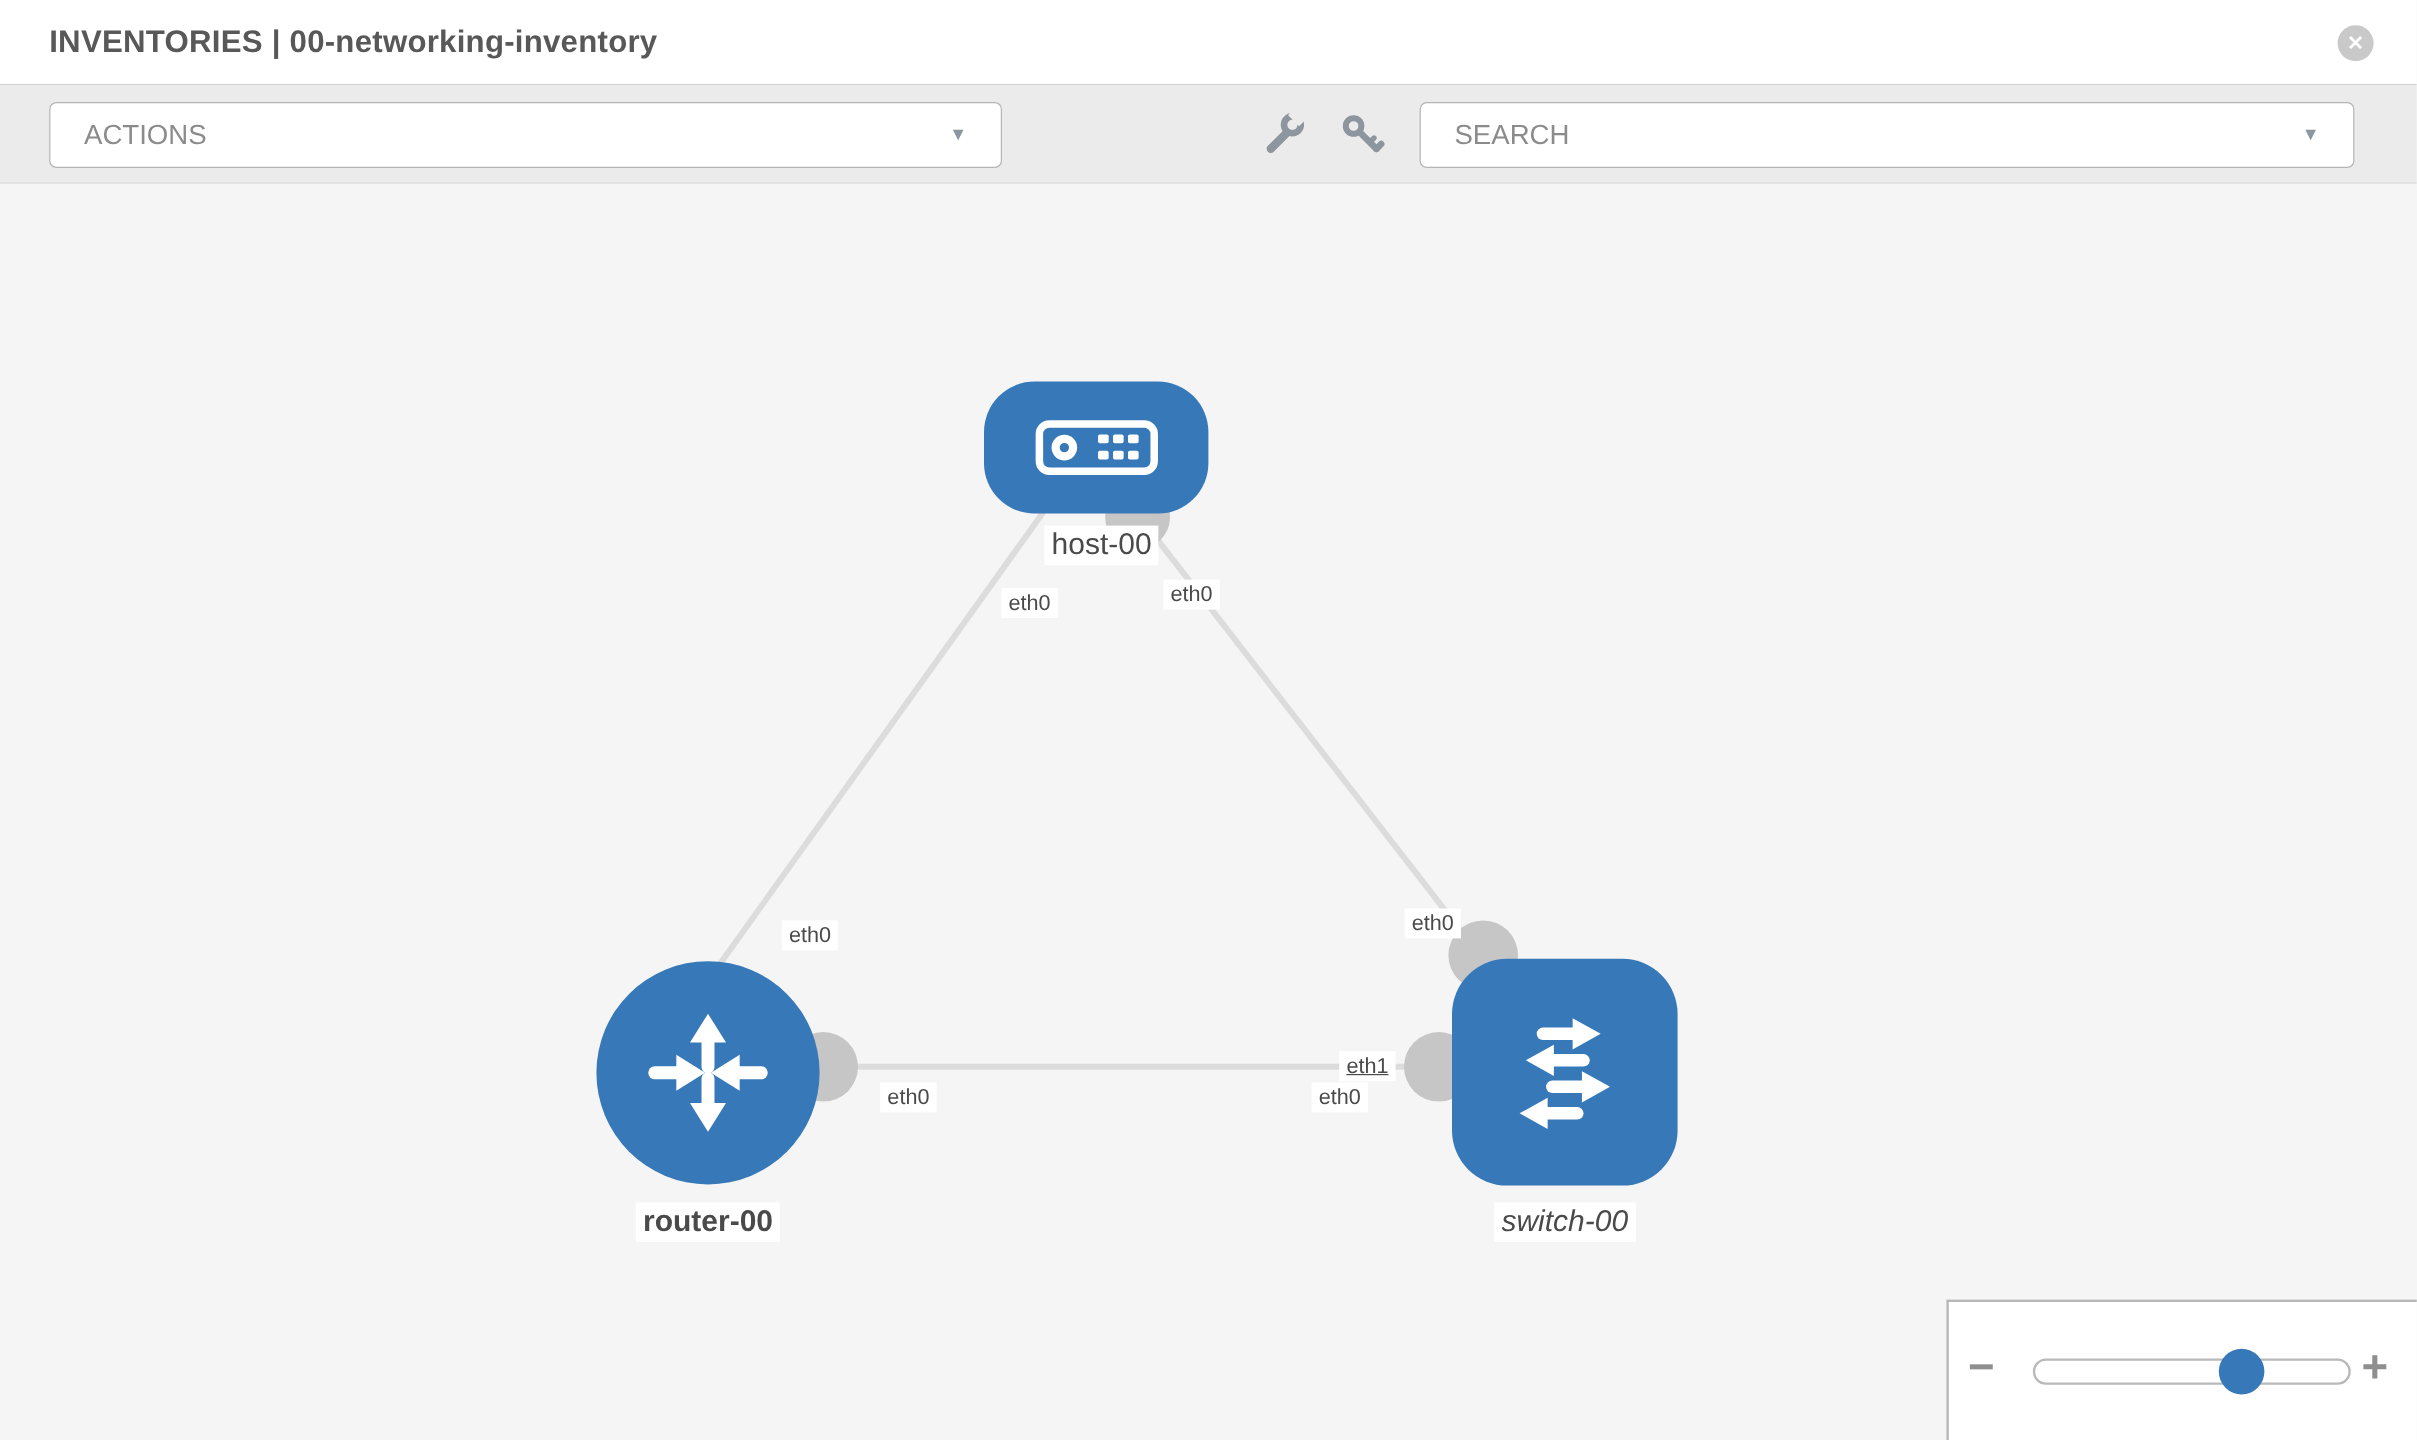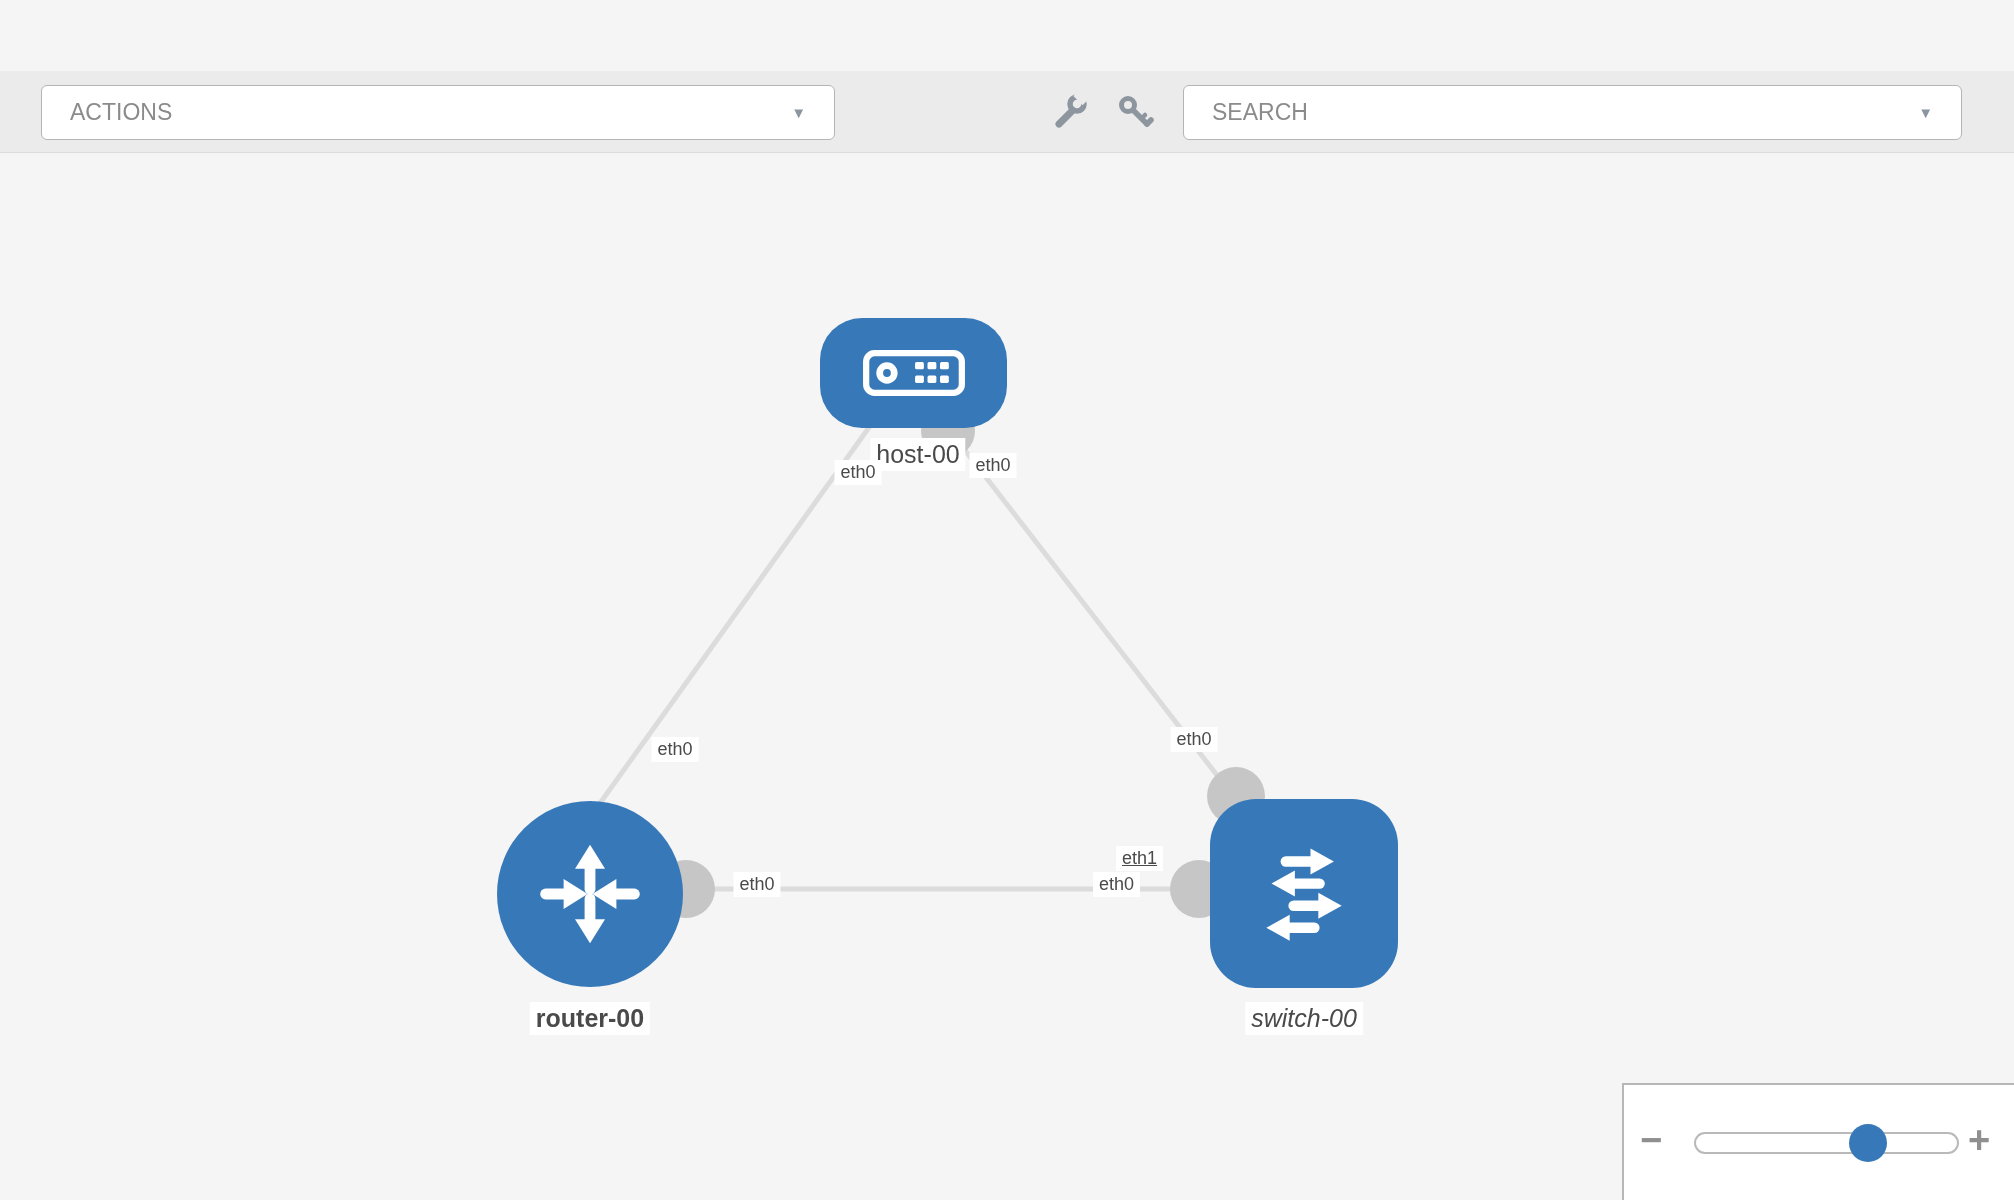--- a/index.html
+++ b/index.html
@@ -26,36 +26,42 @@
   .links-svg { position:absolute; left:0; top:0; z-index:1; }
 
   .node { position:absolute; display:flex; align-items:center; justify-content:center; background:#3779b8; z-index:3; cursor:pointer; }
   .node-host { left:820px; top:164px; width:187px; height:110px; border-radius:42px; }
   .node-router { left:497px; top:647px; width:186px; height:186px; border-radius:50%; }
   .node-switch { left:1210px; top:645px; width:188px; height:189px; border-radius:46px; }
 
   .chip { position:absolute; z-index:4; background:#fff; color:#4a4a4a; padding:1px 6px; white-space:nowrap; line-height:1.25; }
   .chip.cc { transform:translateX(-50%); }
   .node-label { font-size:25px; cursor:pointer; }
-  .if-label { font-size:18px; }
+  .if-label { font-size:18px;margin-top:30px; }
 
   
   .zoom-panel { position:absolute; left:1622px; top:929px; width:420px; height:150px; background:#fff; border:2px solid #b7b7b7; z-index:6; }
   .zoom-level { position:absolute; left:70px; top:10px; width:265px; text-align:center; font-size:21px; color:#333;margin-top:36px; }
   .zoom-minus, .zoom-plus { position:absolute; top:36px; font-size:38px; font-weight:700; color:#8f8f8f; cursor:pointer; line-height:1; }
   .zoom-minus { left:16px; }
   .zoom-plus { left:344px; }
   .zoom-track { position:absolute; left:70px; top:47px; width:265px; height:22px; border:2px solid #b9b9b9; border-radius:12px; background:#fff; cursor:pointer; }
   .zoom-thumb { position:absolute; left:153px; top:-10px; width:38px; height:38px; border-radius:50%; background:#3779b8; cursor:grab; }
 </style>
 </head>
 <body>
 
 <div class="page">
 
+  <div class="hdr">
+    <div class="hdr-title">INVENTORIES | 00-networking-inventory</div>
+    <div class="close-btn">
+      <span>✕</span>
+    </div>
+  </div>
 
   <div class="tbar">
     <div class="dropdown dd-actions">
       <span>ACTIONS</span>
       <span class="caret">▼</span>
     </div>
 
     <div class="tool-btn tool-wrench">
       <svg width="40" height="40" viewBox="0 0 40 40">
         <circle cx="27" cy="11" r="7" fill="none" stroke="#8d959e" stroke-width="5.5"></circle>

